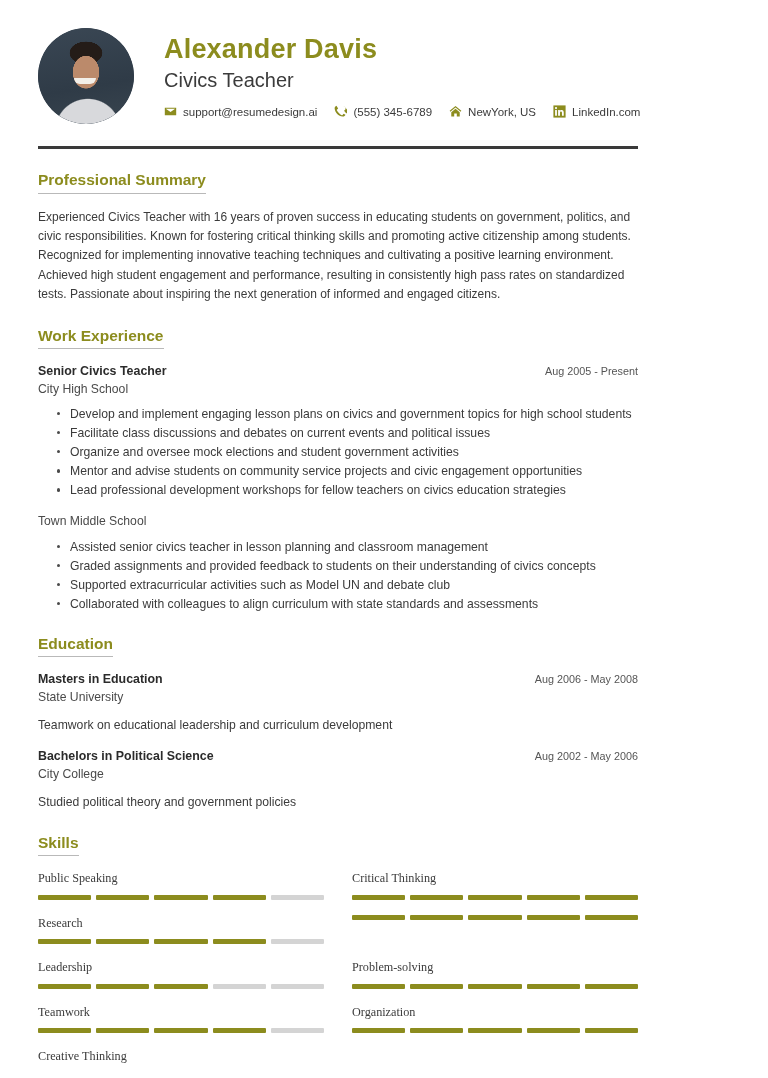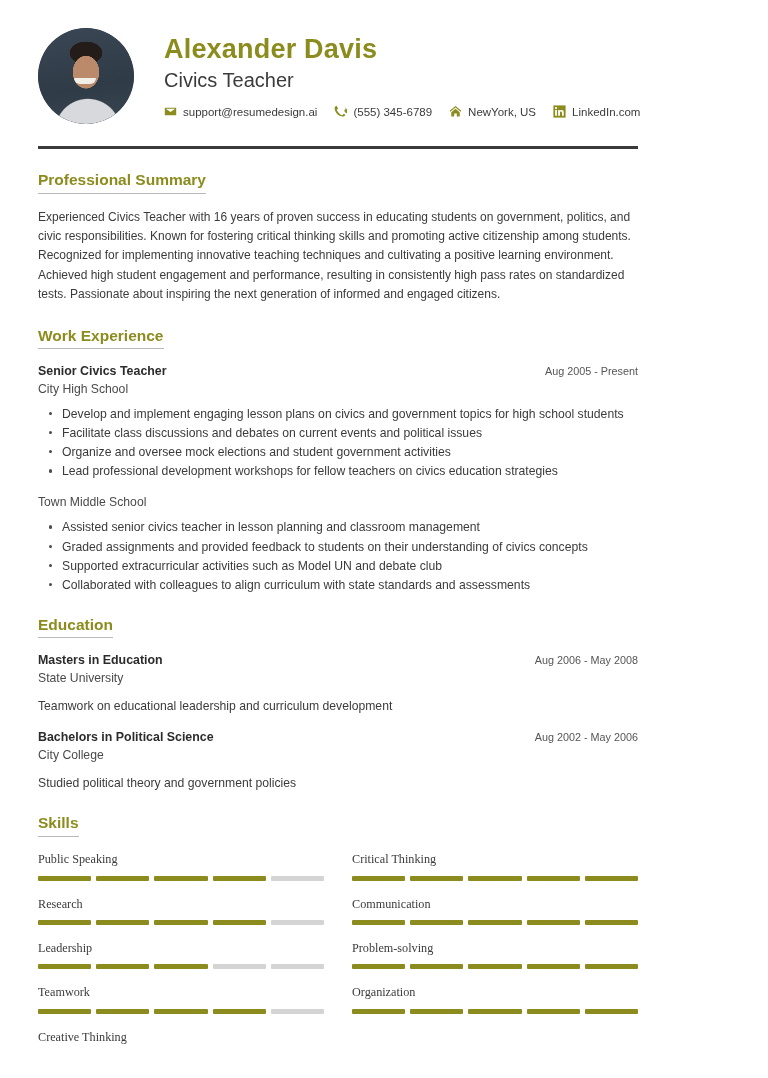--- a/index.html
+++ b/index.html
@@ -169,20 +169,21 @@
     padding-left: 24px;
     list-style: none;
   }
   .bullets li {
     font-size: 12.2px;
     line-height: 1.48;
     color: #3b3b3b;
     position: relative;
     padding-left: 0;
     margin-bottom: 1px;
+    margin-left: 8px;
   }
   .bullets li::before {
     content: "";
     position: absolute;
     left: -13px;
     top: 7px;
     width: 3.2px;
     height: 3.2px;
     border-radius: 50%;
     background: #4a4a4a;
@@ -290,20 +291,21 @@
       <div class="entry">
         <div class="entry-head">
           <div class="entry-role">Senior Civics Teacher</div>
           <div class="entry-date">Aug 2005 - Present</div>
         </div>
         <div class="entry-org">City High School</div>
         <ul class="bullets">
           <li>Develop and implement engaging lesson plans on civics and government topics for high school students</li>
           <li>Facilitate class discussions and debates on current events and political issues</li>
           <li>Organize and oversee mock elections and student government activities</li>
+          <li>Mentor and advise students on community service projects and civic engagement opportunities</li>
           <li>Lead professional development workshops for fellow teachers on civics education strategies</li>
         </ul>
       </div>
 
       <div class="entry">
         <div class="entry-org">Town Middle School</div>
         <ul class="bullets">
           <li>Assisted senior civics teacher in lesson planning and classroom management</li>
           <li>Graded assignments and provided feedback to students on their understanding of civics concepts</li>
           <li>Supported extracurricular activities such as Model UN and debate club</li>
@@ -367,21 +369,20 @@
             <div class="skill-name">Research</div>
             <div class="skill-bar">
               <div class="skill-seg on"></div>
               <div class="skill-seg on"></div>
               <div class="skill-seg on"></div>
               <div class="skill-seg on"></div>
               <div class="skill-seg"></div>
             </div>
           </div>
           <div class="skill">
-            <div class="skill-name">Communication</div>
             <div class="skill-bar">
               <div class="skill-seg on"></div>
               <div class="skill-seg on"></div>
               <div class="skill-seg on"></div>
               <div class="skill-seg on"></div>
               <div class="skill-seg on"></div>
             </div>
           </div>
           <div class="skill">
             <div class="skill-name">Leadership</div>

